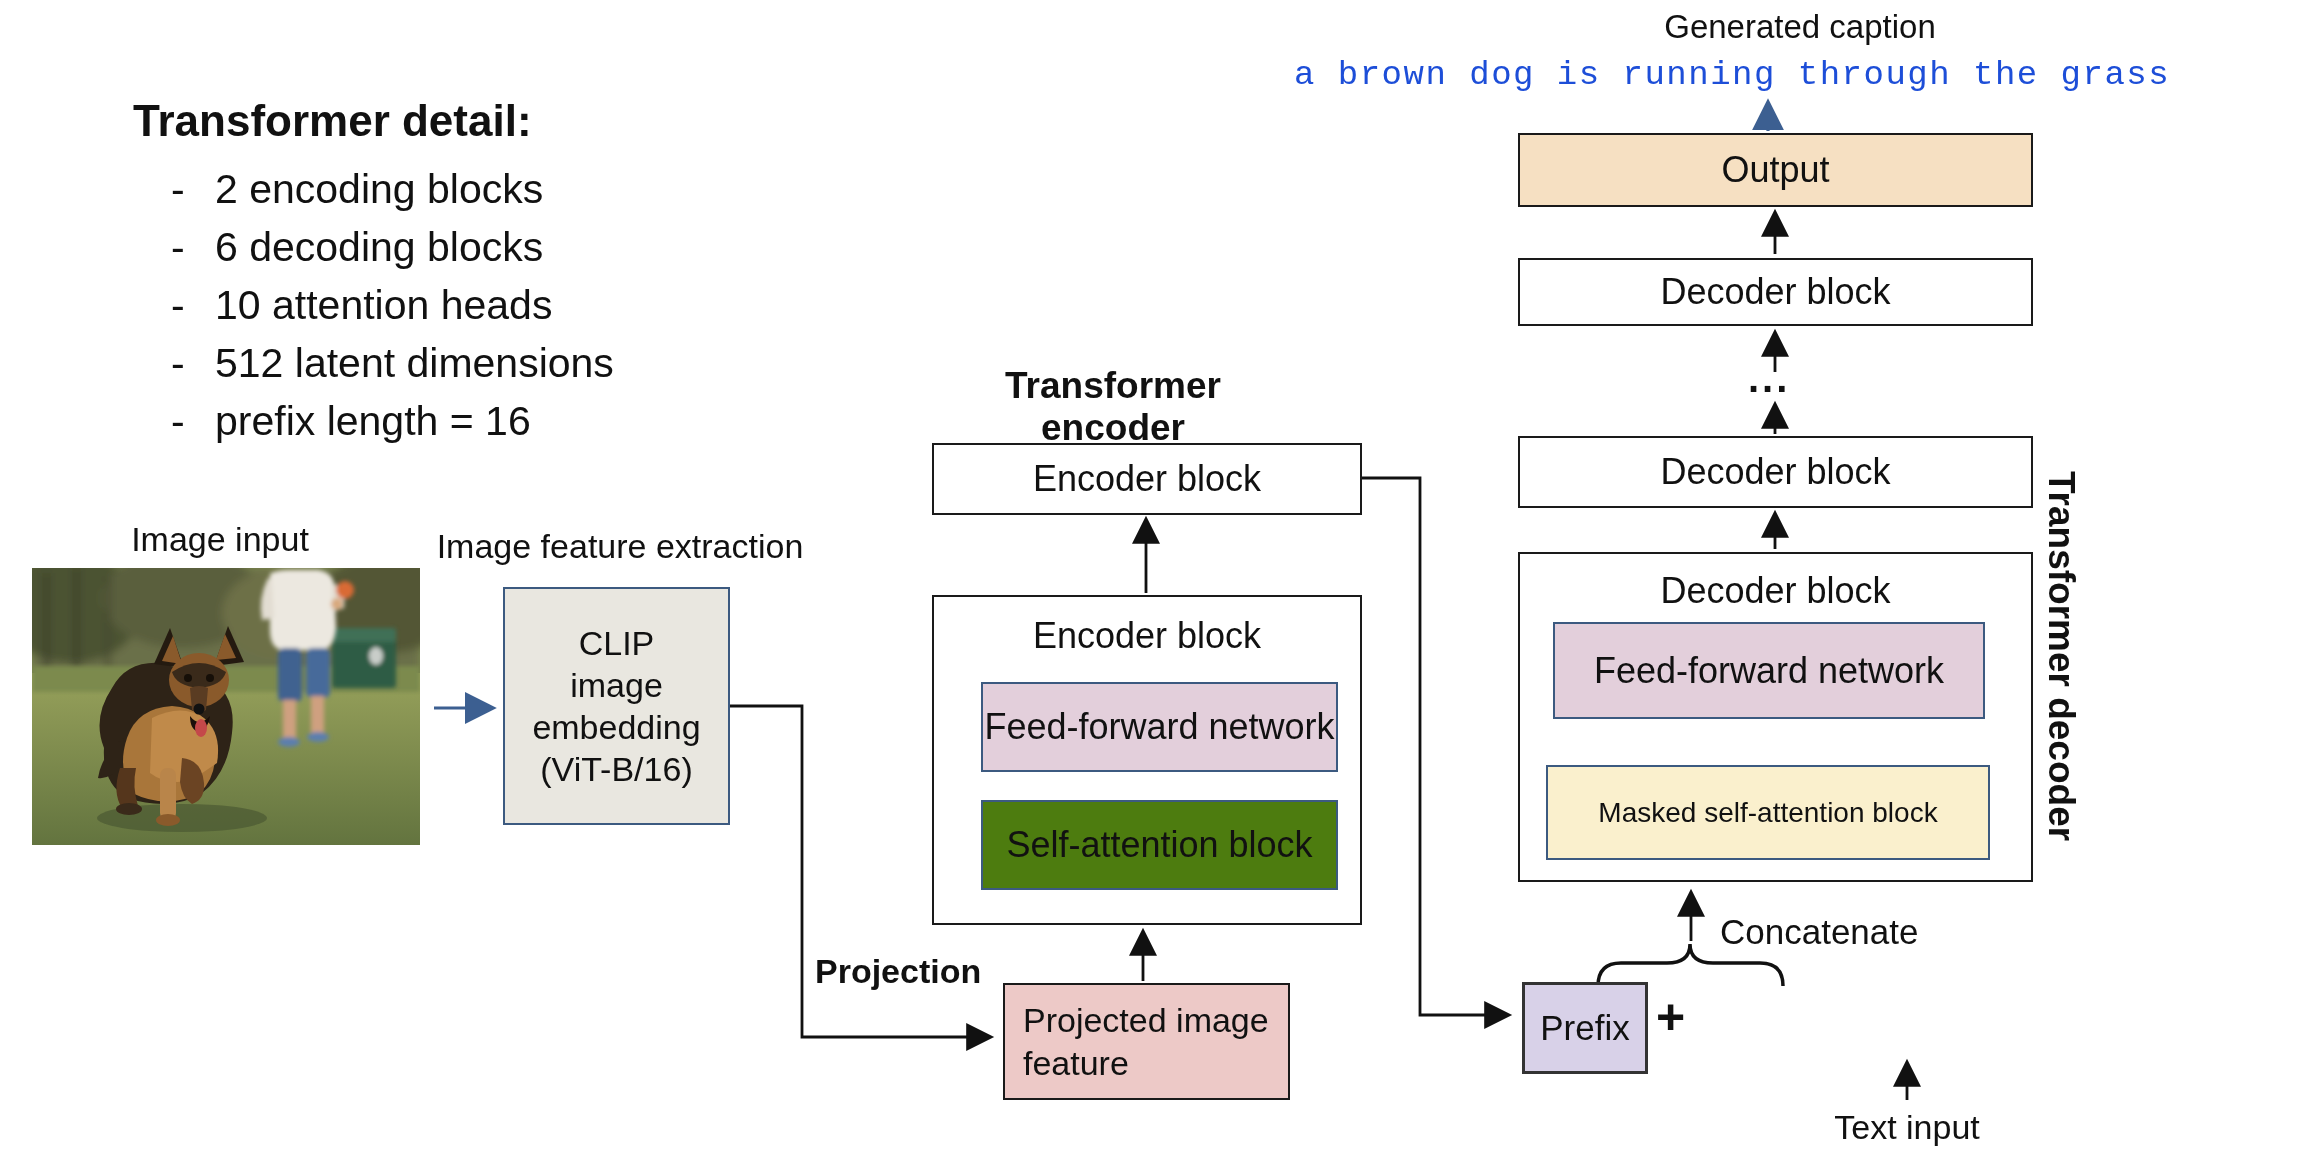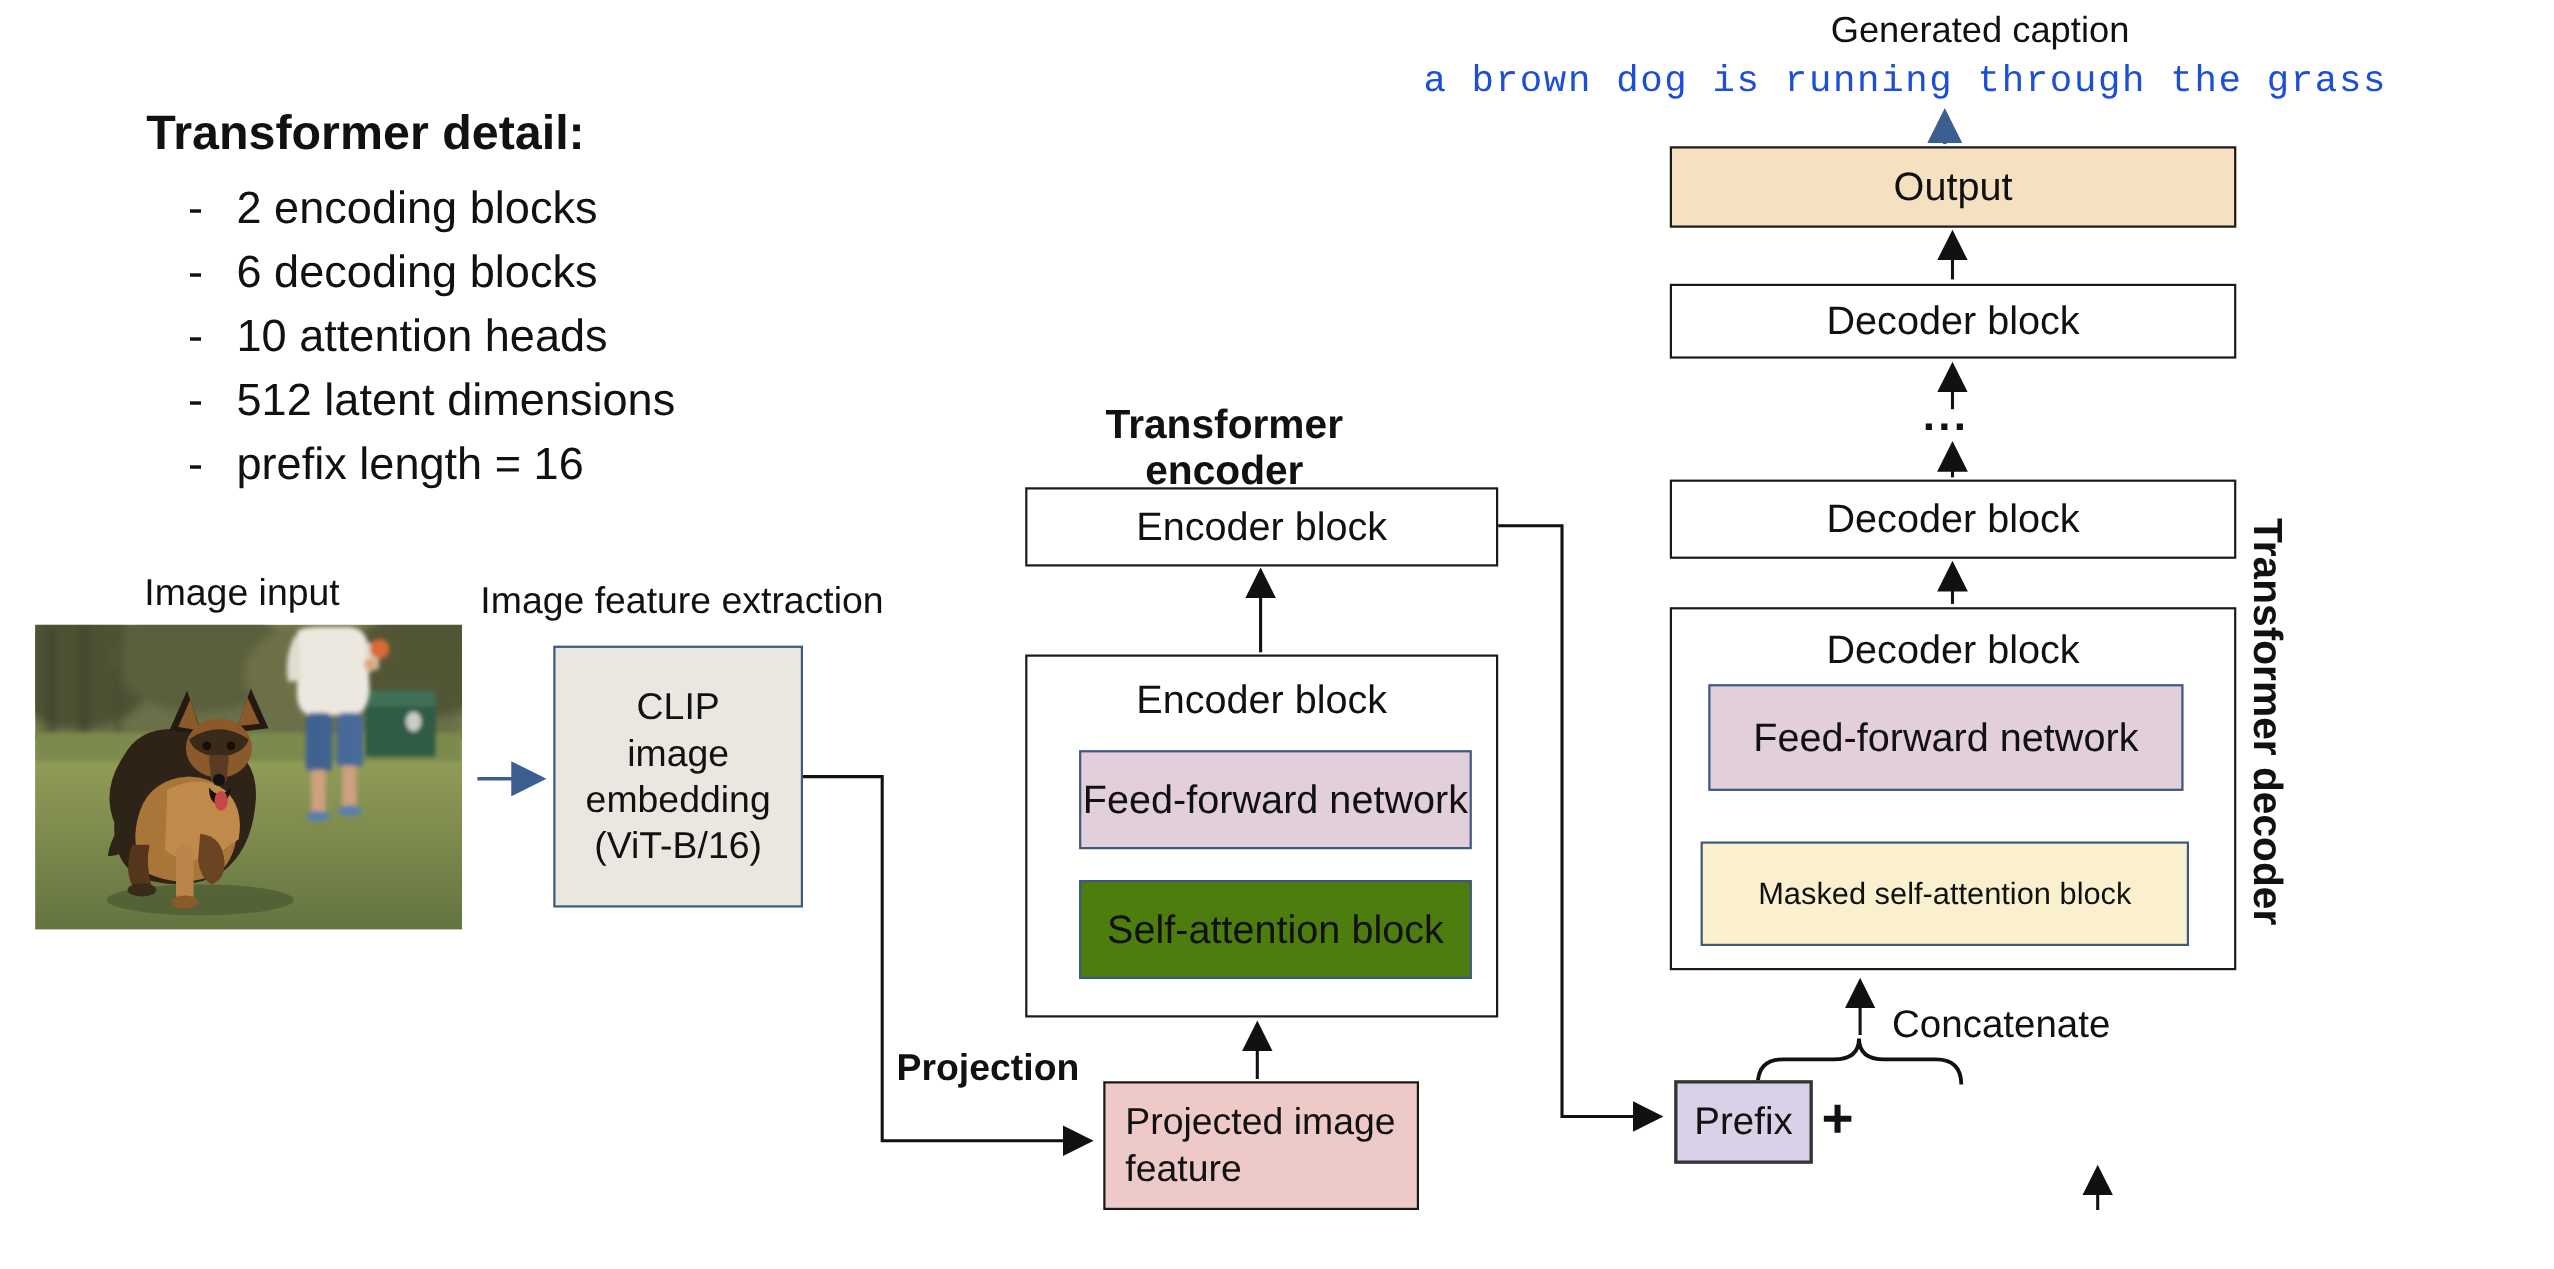--- a/index.html
+++ b/index.html
@@ -188,16 +188,17 @@
   <div class="box" style="left:1518px;top:258px;width:515px;height:68px;font-size:36px;">Decoder block</div>
   <div class="dots" style="left:1748px;top:356px;">...</div>
   <div class="box" style="left:1518px;top:436px;width:515px;height:72px;font-size:36px;">Decoder block</div>
   <div class="box" style="left:1518px;top:552px;width:515px;height:330px;"></div>
   <div class="lbl center" style="left:1518px;top:570px;width:515px;font-size:36px;">Decoder block</div>
   <div class="box inner" style="left:1553px;top:622px;width:432px;height:97px;background:#e3cfdb;font-size:36px;">Feed-forward network</div>
   <div class="box inner" style="left:1546px;top:765px;width:444px;height:95px;background:#faf0cd;font-size:28px;">Masked self-attention block</div>
   <div class="vertlabel" style="left:2038px;top:470px;width:46px;height:372px;">Transformer decoder</div>
 
   <div class="lbl" style="left:1720px;top:912px;font-size:35px;">Concatenate</div>
-  <div class="box" style="left:1522px;top:982px;width:126px;height:76px;background:#d8d1e8;border-width:3px;border-color:#333;font-size:35px;">Prefix</div>
+  <div class="box" style="left:1522px;top:982px;width:126px;height:92px;background:#d8d1e8;border-width:3px;border-color:#333;font-size:35px;">Prefix</div>
   <div class="plus" style="left:1656px;top:988px;">+</div>
+  <div class="lbl center" style="left:1757px;top:1108px;width:300px;">Text input</div>
 
 </div>
 
 </body></html>

